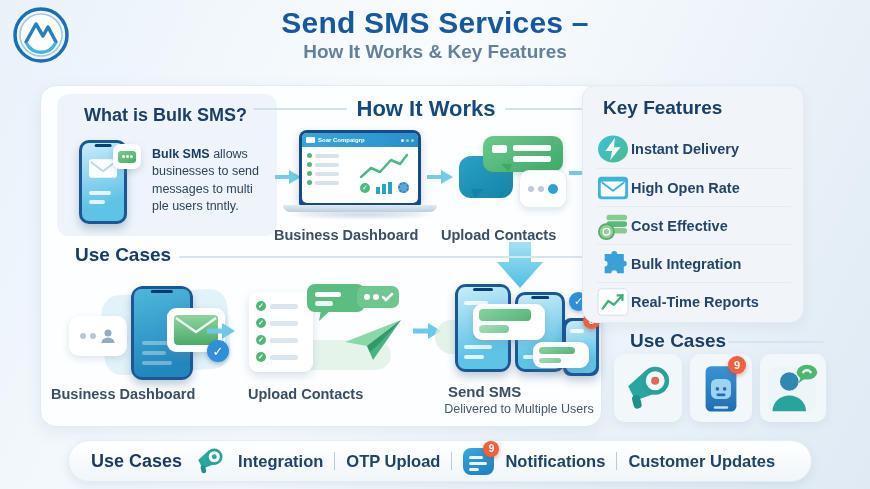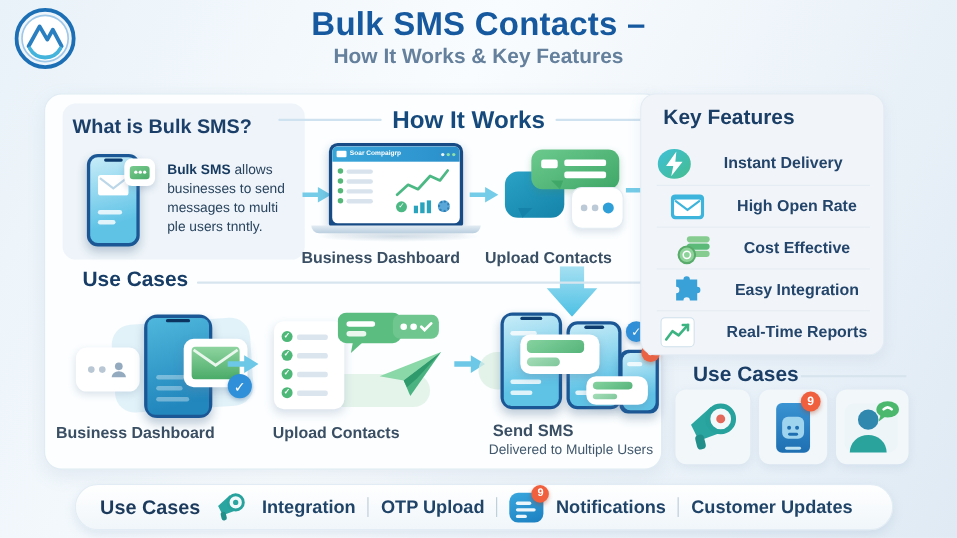--- a/index.html
+++ b/index.html
@@ -17,21 +17,21 @@
              font-size:19px; font-weight:bold; color:#64809c; }
 
   
   .main-card { left:40px; top:85px; width:562px; height:342px;
                background:#fcfeff; border:1px solid #e0ebf3; border-radius:16px;
                box-shadow:0 5px 16px rgba(120,150,180,.14); }
 
   
   .whatis { left:16px; top:8px; width:220px; height:142px;
             background:#eef4f9; border-radius:12px; }
-  .whatis-h { left:9px; top:11px; font-size:18px; font-weight:bold; color:#1b3f69; }
+  .whatis-h { left:27px; top:11px; font-size:18px; font-weight:bold; color:#1b3f69; }
   .whatis-txt { left:95px; top:52px; width:118px; font-size:12.5px; line-height:1.38;
                 color:#2a445e; }
   .whatis-txt b { color:#16395f; }
 
   
   .phone { background:#1b5795; border-radius:10px; padding:3px;
            box-shadow:0 5px 9px rgba(40,80,120,.28); }
   .scr { width:100%; height:100%; border-radius:7px; position:relative; overflow:hidden;
          background:linear-gradient(165deg,#c7ecf8 0%,#5fc3e6 75%); }
   .notch { position:absolute; top:1px; left:50%; transform:translateX(-50%);
@@ -122,22 +122,22 @@
              box-shadow:0 3px 7px rgba(100,130,160,.28); padding:5px 6px;
              display:flex; flex-direction:column; gap:4px; }
   .msg-bub .gb { background:linear-gradient(150deg,#86d3a0,#55b47a); border-radius:4px; }
 
   
   .kf-panel { left:582px; top:85px; width:222px; height:238px; background:#f1f5f9;
               border:1px solid #e3ecf3; border-radius:14px;
               box-shadow:0 4px 12px rgba(120,150,180,.12); }
   .kf-h { left:20px; top:11px; font-size:19px; font-weight:bold; color:#1b3e66; }
   .kf-list { left:14px; top:44px; width:194px; }
-  .kf-row { display:flex; align-items:center; gap:29px; height:38px; }
-  .kf-row + .kf-row { border-top:1px solid #e4ebf2;justify-content:center; }
+  .kf-row { display:flex; align-items:center; gap:2px; height:38px; }
+  .kf-row + .kf-row { border-top:1px solid #e4ebf2; }
   .kf-row .lbl { font-size:14.5px; font-weight:bold; color:#24456b; }
   .kf-ic { width:32px; height:30px; flex:0 0 32px; }
 
   .ucp { left:610px; top:328px; width:222px; height:99px; }
   .ucp-h { left:20px; top:2px; font-size:19px; font-weight:bold; color:#1b3e66; }
   .ucp-rule { left:118px; top:13px; width:96px; height:2px; background:#d7e4ee; }
   .tile { position:absolute; top:26px; height:68px; background:#f2f7fa; border-radius:10px;
           box-shadow:0 3px 8px rgba(130,160,190,.16); display:flex; align-items:center;
           justify-content:center; }
 
@@ -163,21 +163,21 @@
 
   <div class="abs logo">
     <svg width="56" height="56" viewBox="0 0 56 56">
       <circle cx="28" cy="28" r="26" fill="#eef5fb" stroke="#1c6fb4" stroke-width="3.5"></circle>
       <circle cx="28" cy="28" r="21" fill="#ffffff" stroke="#9fc8e8" stroke-width="1.5"></circle>
       <path d="M13 35 L23 17 L30 29 L35 20 L43 35" fill="none" stroke="#2a7fc0" stroke-width="3.5" stroke-linejoin="round" stroke-linecap="round"></path>
       <path d="M14 37 A16 16 0 0 0 42 37" fill="none" stroke="#45b4dc" stroke-width="3.5" stroke-linecap="round"></path>
     </svg>
   </div>
 
-  <div class="abs hdr-title">Bulk SMS Contacts –</div>
+  <div class="abs hdr-title">Send SMS Services –</div>
   <div class="abs hdr-sub">How It Works &amp; Key Features</div>
 
   <div class="abs main-card">
 
     <div class="abs whatis">
       <div class="abs whatis-h">What is Bulk SMS?</div>
       <div class="abs phone" style="left:22px;top:46px;width:48px;height:84px;">
         <div class="scr">
           <div class="notch"></div>
           <svg style="position:absolute;left:7px;top:16px;" width="28" height="19" viewBox="0 0 30 20">
@@ -466,21 +466,21 @@
           <circle cx="10" cy="21" r="8" fill="#8ed49a" stroke="#58ab6b" stroke-width="2"></circle>
           <circle cx="10" cy="21" r="3.5" fill="none" stroke="#ffffff" stroke-width="1.5"></circle>
         </svg>
         <span class="lbl">Cost Effective</span>
       </div>
 
       <div class="kf-row">
         <svg class="kf-ic" viewBox="0 0 36 36">
           <path d="M8 6 h8 a3.5 3.5 0 1 1 7 0 h8 v8 a3.5 3.5 0 1 1 0 7 v8 h-8 a3.5 3.5 0 1 0 -7 0 h-8 v-8 a3.5 3.5 0 1 0 0 -7 z" fill="#3aa0d8"></path>
         </svg>
-        <span class="lbl">Easy Integration</span>
+        <span class="lbl">Bulk Integration</span>
       </div>
 
       <div class="kf-row">
         <svg class="kf-ic" viewBox="0 0 34 30">
           <rect x="1" y="1" width="32" height="28" rx="4" fill="#ffffff" stroke="#cfe0ec"></rect>
           <polyline points="6,22 12,14 18,18 27,8" fill="none" stroke="#3cb482" stroke-width="2.5" stroke-linecap="round" stroke-linejoin="round"></polyline>
           <polyline points="22,8 27,8 27,13" fill="none" stroke="#3cb482" stroke-width="2.5" stroke-linecap="round"></polyline>
         </svg>
         <span class="lbl">Real-Time Reports</span>
       </div>

